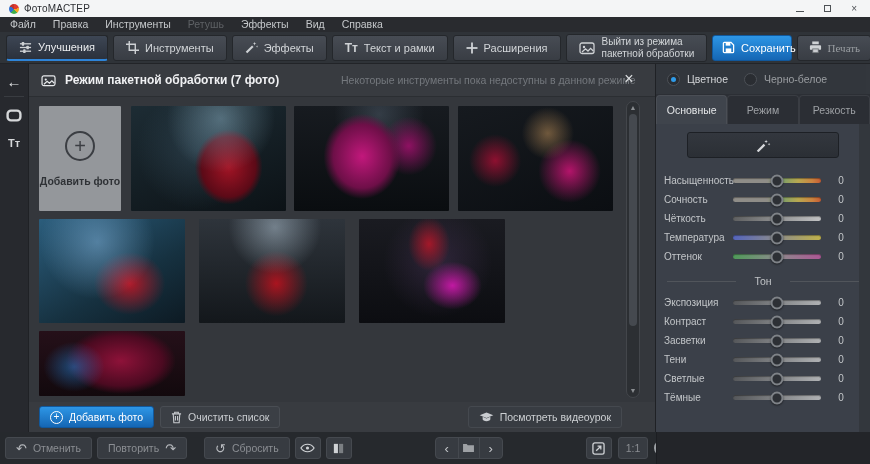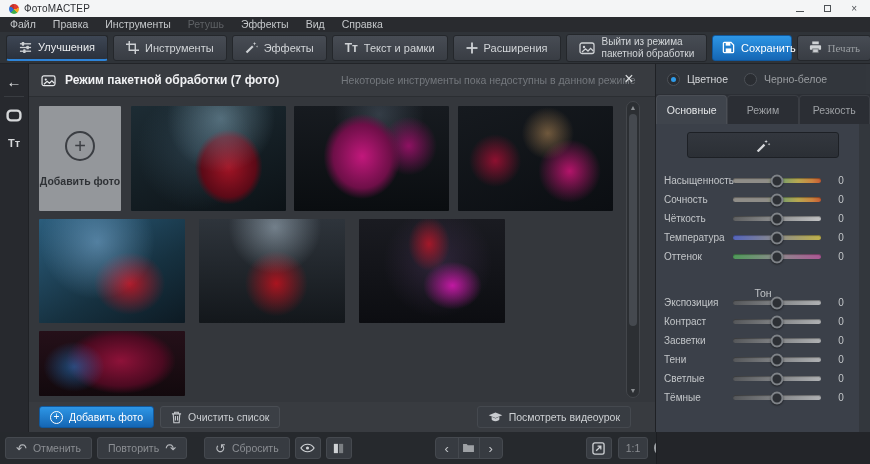--- a/index.html
+++ b/index.html
@@ -91,21 +91,21 @@
   .vscroll { position:absolute; right:15px; top:4px; bottom:4px; width:14px; background:#2c2f33; border:1px solid #43464b; border-radius:7px; }
   .vscroll .arr { position:absolute; left:0; right:0; text-align:center; color:#8a8d91; font-size:7px; line-height:10px; }
   .vscroll .up { top:1px; } .vscroll .dn { bottom:1px; }
   .vthumb { position:absolute; left:2px; right:2px; top:12px; height:72%; background:#45494f; border-radius:5px; }
 
   .bfooter { position:absolute; bottom:0; height:30px; left:0; right:0; display:flex; align-items:center; padding:0 10px; gap:6px; }
   .fbtn { height:22px; display:flex; align-items:center; gap:6px; padding:0 10px; border-radius:3px; font-size:10.5px; cursor:default; white-space:nowrap; }
   .fbtn.addblue { background:linear-gradient(#2d96e6,#1566b4); border:1px solid #11589c; color:#fff; }
   .fbtn.addblue .ring { width:13px; height:13px; border:1.3px solid #fff; border-radius:50%; font-size:10px; line-height:10px; text-align:center; }
   .fbtn.dark { background:#3b3f45; border:1px solid #494d53; color:#c9ccd0; }
-  .fbtn.tutorial { margin-left:auto; margin-right:14px; background:#383c42; border:1px solid #45494f; color:#cdd0d3; }
+  .fbtn.tutorial { margin-left:auto; margin-right:23px; background:#383c42; border:1px solid #45494f; color:#cdd0d3; }
   .fbtn svg { color:#c9ccd0; }
 
   
   .rpanel { position:absolute; left:656px; right:0; top:0; bottom:0; background:#33373d; }
   .modes { position:absolute; top:0; left:0; right:4px; height:30px; display:flex; align-items:center; gap:16px; padding:0 11px; background:#32363c; }
   .radio { display:flex; align-items:center; gap:7px; cursor:default; }
   .rdot { width:13px; height:13px; border-radius:50%; background:#2a2d32; border:1px solid #4c5056; position:relative; }
   .rdot.sel::after { content:""; position:absolute; left:3px; top:3px; width:5px; height:5px; border-radius:50%; background:#2f9be8; }
   .radio .rl { font-size:10.5px; color:#d2d4d7; }
   .radio.off .rl { color:#9b9ea2; }
@@ -120,21 +120,21 @@
   .srow { display:flex; align-items:center; height:19px; padding:0 9px 0 8px; }
   .slbl { width:68px; font-size:10px; color:#c3c6c9; white-space:nowrap; }
   .strack { position:relative; width:88px; height:5px; border-radius:3px; margin-left:1px; cursor:default; box-shadow:inset 0 1px 1px rgba(0,0,0,.35); }
   .tr-sat  { background:linear-gradient(90deg,#8f8d88 0%,#8f8d88 38%,#85a066 58%,#b8a850 74%,#cc8440 90%,#c65c33 100%); }
   .tr-gray { background:linear-gradient(90deg,#5e5f60,#c2c3c4); }
   .tr-temp { background:linear-gradient(90deg,#5565bd,#8c8c8c 50%,#c0b24b); }
   .tr-tint { background:linear-gradient(90deg,#4f9a59,#8c8c8c 50%,#ad5795); }
   .tr-tone { background:linear-gradient(90deg,#55575a,#b0b2b4); }
   .sthumb { position:absolute; left:50%; top:50%; transform:translate(-50%,-50%); width:13px; height:13px; border-radius:50%; background:#2d3035; border:2px solid #7e8287; box-shadow:0 1px 2px rgba(0,0,0,.5); }
   .sval { margin-left:auto; width:16px; margin-right:12px; text-align:center; font-size:10px; color:#c3c6c9; }
-  .tonehdr { display:flex; align-items:center; gap:18px; height:24px; padding:0 11px; margin-top:3px;flex-direction:column; }
+  .tonehdr { display:flex; align-items:center; gap:18px; height:24px; padding:0 11px; margin-top:3px; }
   .tonehdr .ln { flex:1; height:1px; background:#51555b; }
   .tonehdr .tt { font-size:10.5px; color:#c0c3c6; }
 
   
   .statusbar { position:absolute; bottom:0; left:0; right:0; height:32px; background:#26292d; display:flex; align-items:center; padding:0 5px; gap:5px; }
   .sbtn { height:22px; display:flex; align-items:center; gap:6px; padding:0 10px; background:#373b41; border:1px solid #45494f; border-radius:3px; color:#8b8e93; font-size:10.5px; cursor:default; white-space:nowrap; }
   .sbtn .ig { color:#b6b9bd; font-size:13px; line-height:1; }
   .sbtn.iconic { width:26px; justify-content:center; padding:0; color:#cfd2d5; }
   .navgroup { margin-left:78px; height:22px; display:flex; align-items:stretch; background:#373b41; border:1px solid #45494f; border-radius:4px; overflow:hidden; }
   .navseg { width:22px; display:flex; align-items:center; justify-content:center; color:#c3c6c9; font-size:13px; cursor:default; }

